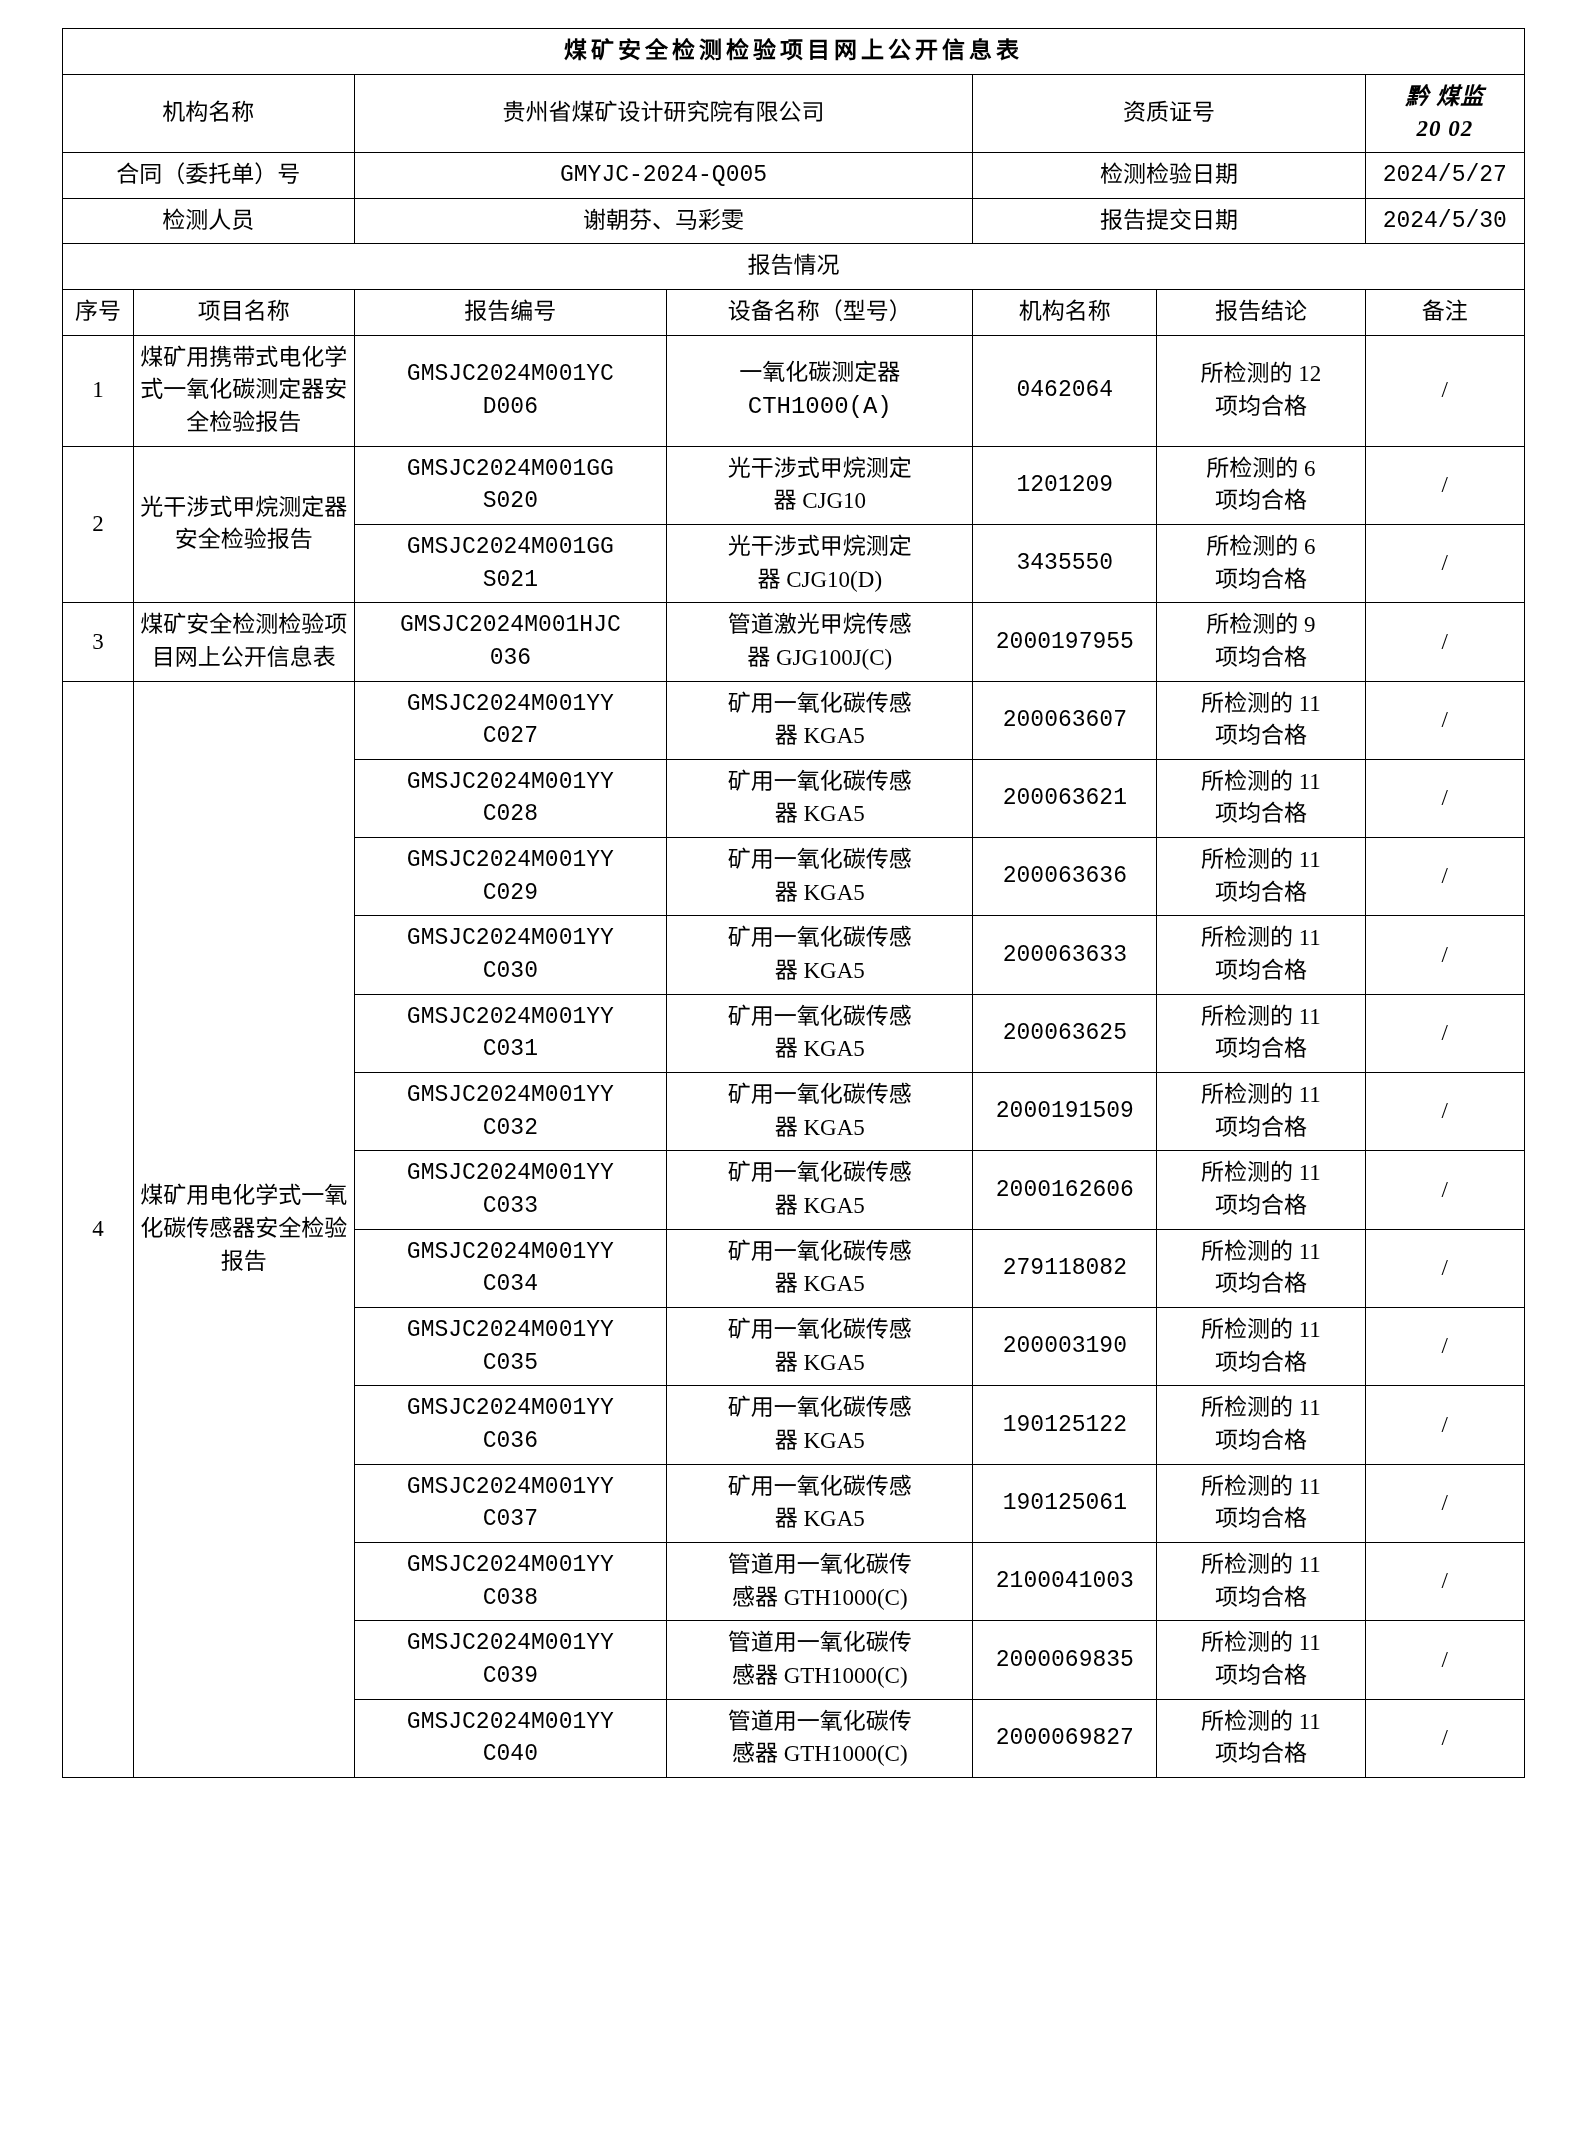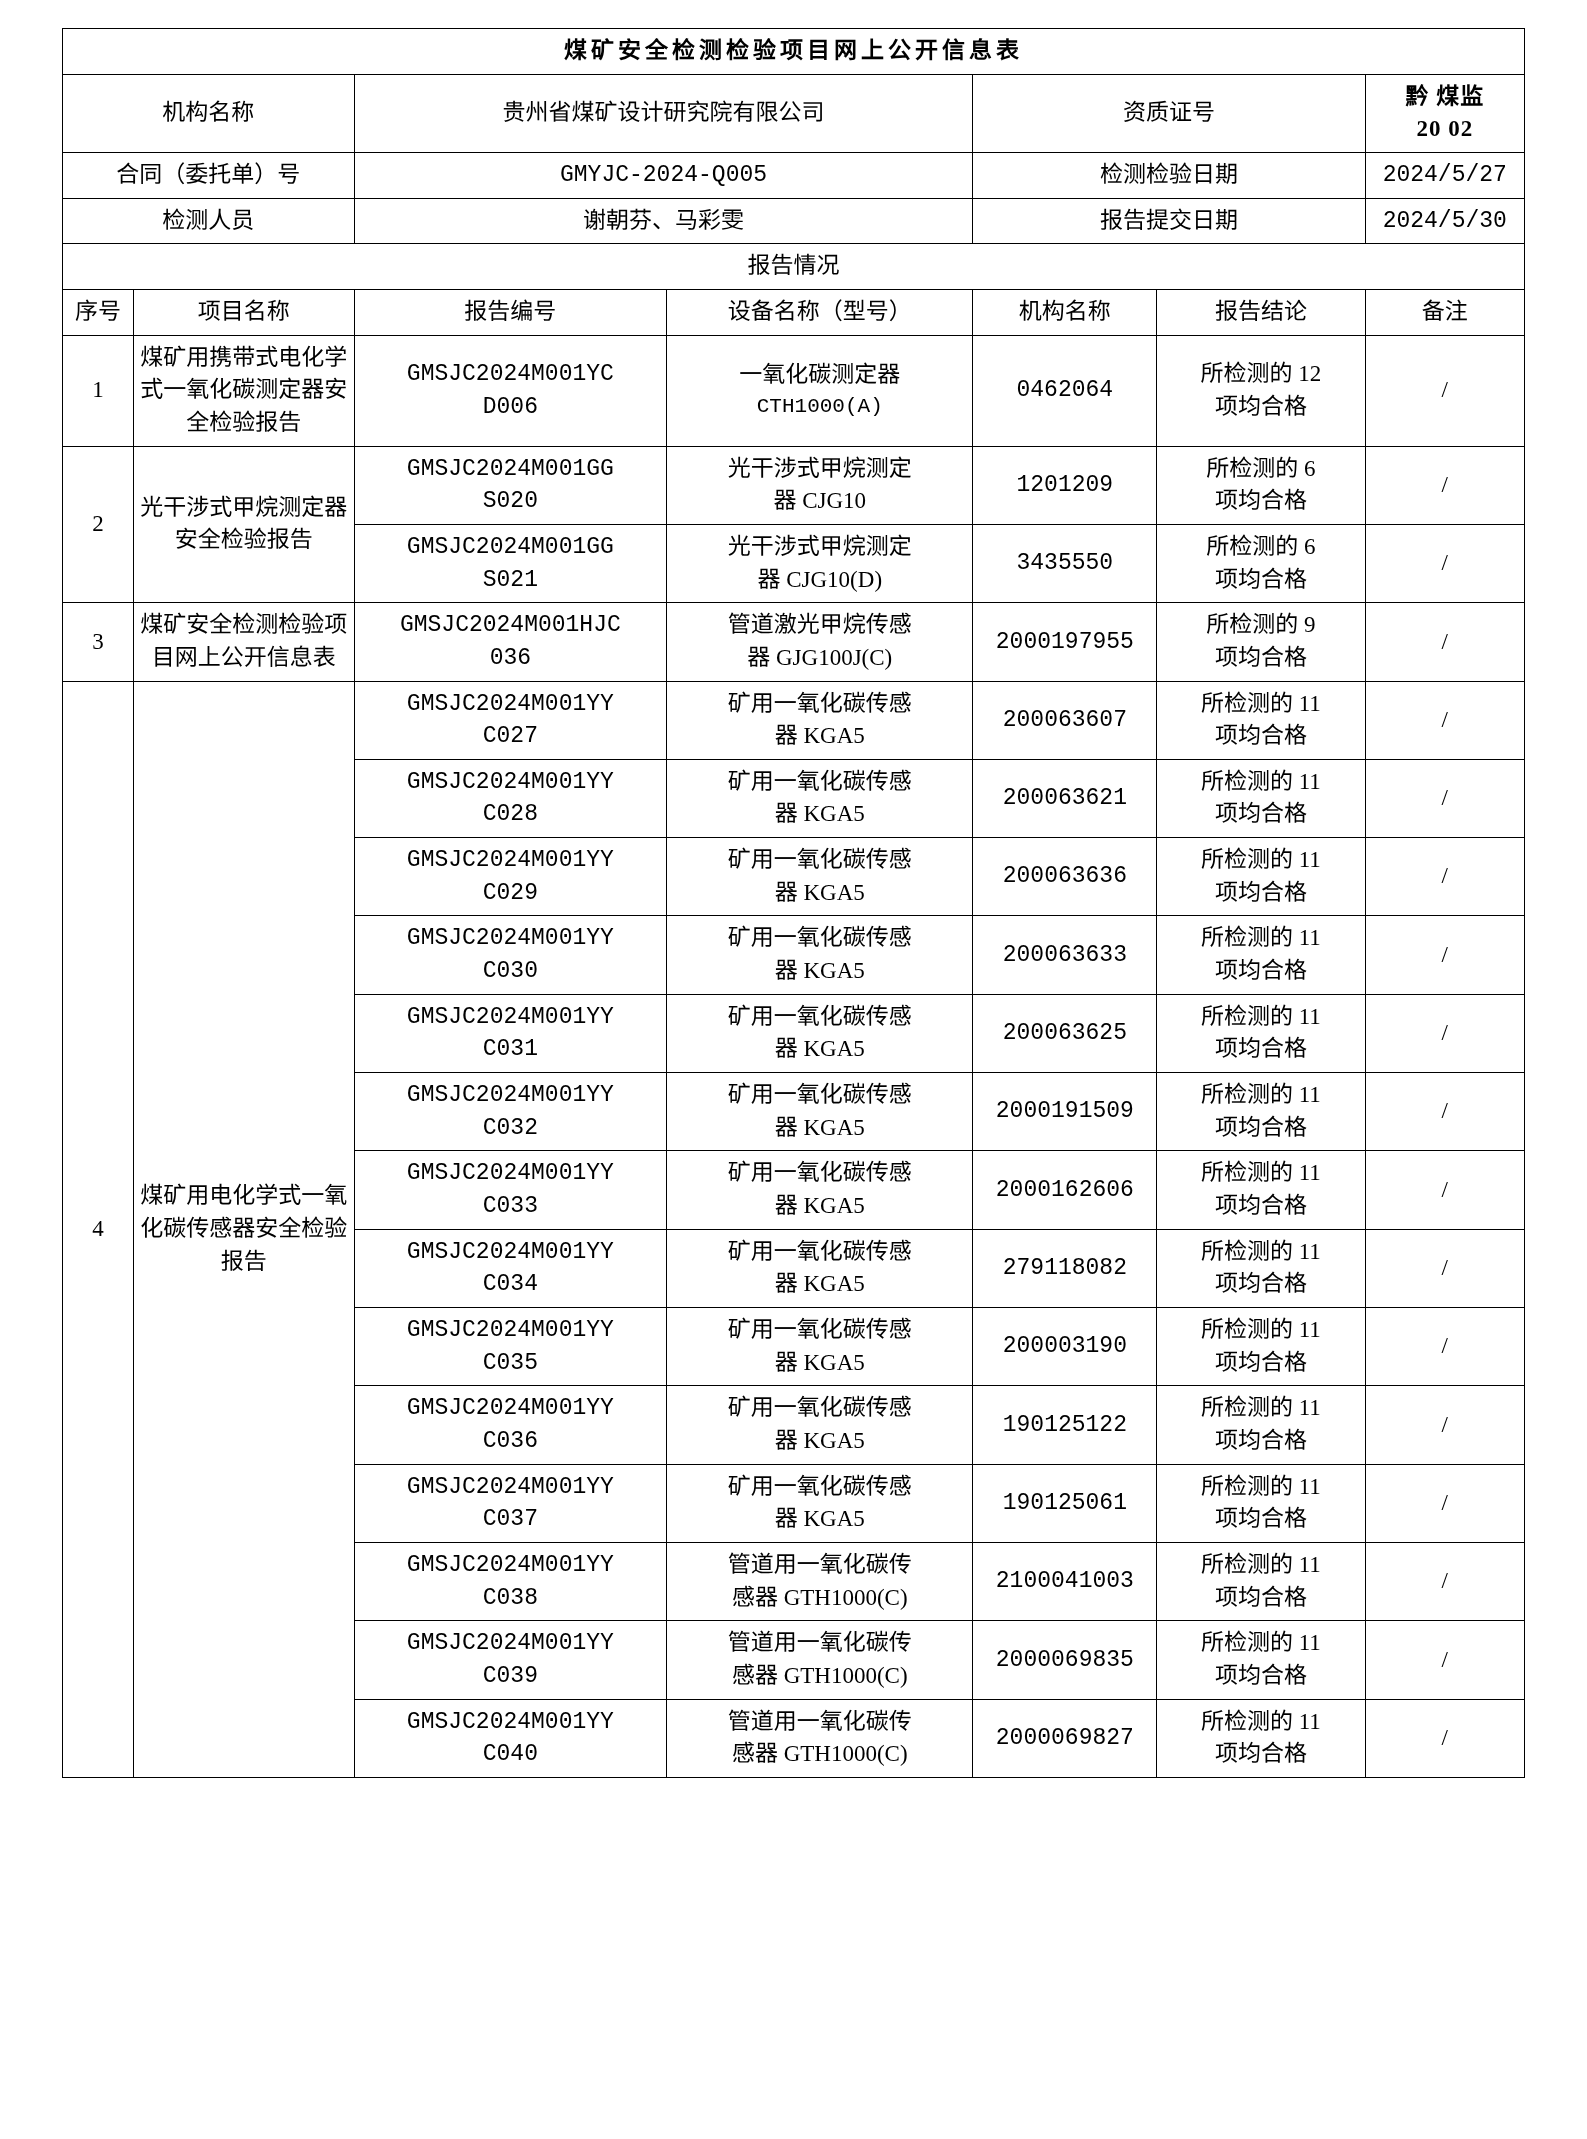--- a/index.html
+++ b/index.html
@@ -45,35 +45,36 @@
     font-size: 25px;
   }
   .value-sm {
     font-size: 23px;
   }
   .cert-no {
     font-size: 23px;
     font-weight: bold;
     line-height: 1.35;
     letter-spacing: 1px;
+    font-style: italic;
   }
   .section-head {
     font-size: 25px;
     padding: 10px 4px 12px 4px;
   }
   .col-head {
     font-size: 24px;
     padding: 9px 4px;
   }
   .cell-sm {
     font-size: 22px;
   }
   .mono {
     font-family: "Liberation Mono", "DejaVu Sans Mono", monospace;
-    font-size: 21px;
+    font-size: 24px;
     letter-spacing: 0px;
   }
   .num {
     font-family: "Liberation Mono", "DejaVu Sans Mono", monospace;
     font-size: 21px;
   }
   .mix {
     font-size: 22px;
     line-height: 1.4;
   }

